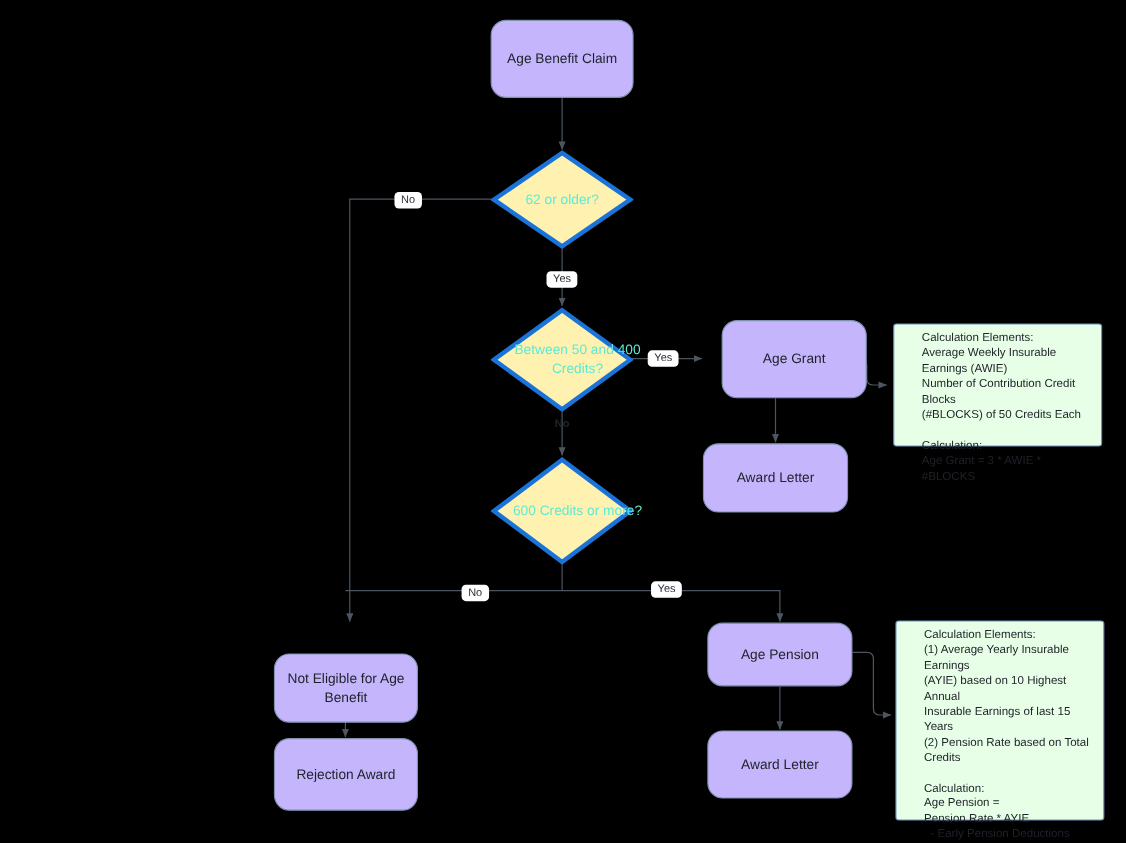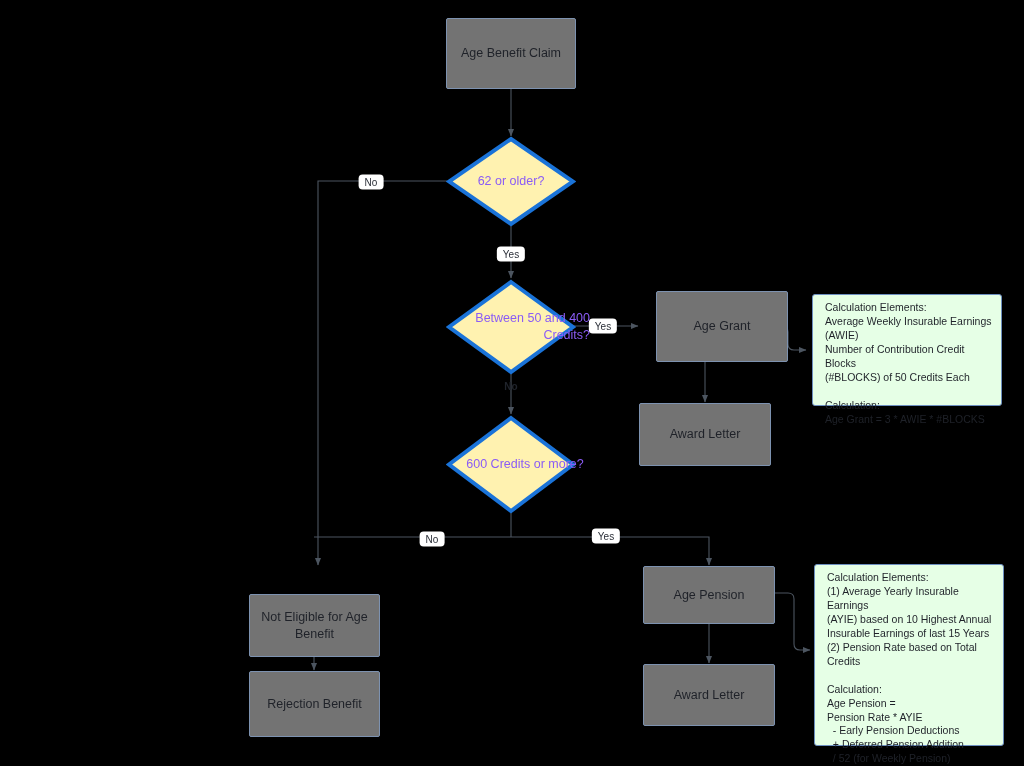--- a/index.html
+++ b/index.html
@@ -25,55 +25,55 @@
     box-sizing: border-box;
     display: flex;
     align-items: center;
     justify-content: center;
     text-align: center;
     color: #1f2229;
     font-size: 12.5px;
     line-height: 1.35;
   }
   .proc {
-    background: #737373;
+    background: #c4b5fd;
     border: 1px solid #7d92b0;
-    border-radius: 2px;
+    border-radius: 14px;
     padding: 4px 8px;
   }
   .diamond-wrap {
     position: absolute;
   }
   .diamond-shape {
     position: absolute;
     left: 0; top: 0;
     width: 100%;
     height: 100%;
   }
   .diamond-label {
     position: absolute;
     left: 0; top: 0;
     width: 100%;
     height: 100%;
     display: flex;
     align-items: center;
     justify-content: center;
-    text-align: right;
-    color: #8b5cf6;
+    text-align: center;
+    color: #5eead4;
     font-size: 12.5px;
     line-height: 1.35;
     pointer-events: none;
   }
   .note {
     position: absolute;
     box-sizing: border-box;
     background: #e6ffe6;
     border: 1px solid #6c8ebf;
     border-radius: 3px;
-    padding: 6px 6px 6px 12px;
+    padding: 6px 6px 6px 25px;
     color: #1f2229;
     font-size: 10.5px;
     line-height: 1.33;
     white-space: pre-wrap;
     text-align: left;
   }
   .edge-label {
     position: absolute;
     font-size: 10px;
     color: #2b2f38;
@@ -140,21 +140,21 @@
 
 <div class="node proc" style="left:639px; top:403px; width:132px; height:63px;">
   <span>Award Letter</span>
 </div>
 
 <div class="node proc" style="left:249px; top:566px; width:131px; height:63px;margin-top:28px;">
   <span>Not Eligible for Age Benefit</span>
 </div>
 
 <div class="node proc" style="left:249px; top:671px; width:131px; height:66px;">
-  <span>Rejection Benefit</span>
+  <span>Rejection Award</span>
 </div>
 
 <div class="node proc" style="left:643px; top:566px; width:132px; height:58px;">
   <span>Age Pension</span>
 </div>
 
 <div class="node proc" style="left:643px; top:664px; width:132px; height:62px;">
   <span>Award Letter</span>
 </div>
 

